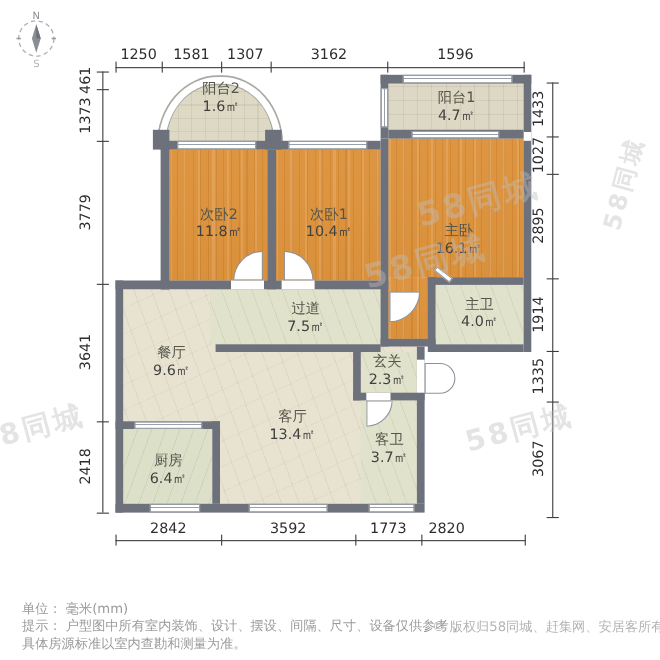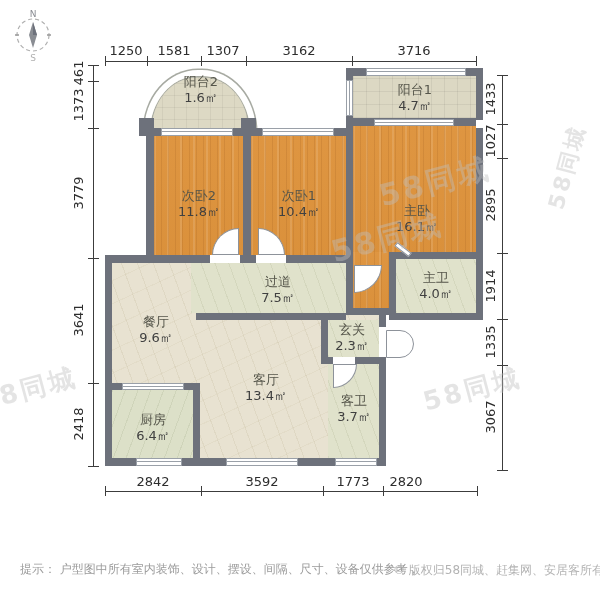--- a/index.html
+++ b/index.html
@@ -181,21 +181,21 @@
   <div class="tick" style="left:105px;top:56px;width:1px;height:10px;"></div>
   <div class="tick" style="left:147px;top:56px;width:1px;height:10px;"></div>
   <div class="tick" style="left:201px;top:56px;width:1px;height:10px;"></div>
   <div class="tick" style="left:246px;top:56px;width:1px;height:10px;"></div>
   <div class="tick" style="left:352px;top:56px;width:1px;height:10px;"></div>
   <div class="tick" style="left:476px;top:56px;width:1px;height:10px;"></div>
   <span class="dim" style="left:126px;top:50px;">1250</span>
   <span class="dim" style="left:174px;top:50px;">1581</span>
   <span class="dim" style="left:223px;top:50px;">1307</span>
   <span class="dim" style="left:299px;top:50px;">3162</span>
-  <span class="dim" style="left:414px;top:50px;">3716</span>
+  <span class="dim" style="left:414px;top:50px;">1596</span>
 
   <div class="dimline" style="left:93px;top:65px;width:1px;height:401px;"></div>
   <div class="tick" style="left:88px;top:65px;width:11px;height:1px;"></div>
   <div class="tick" style="left:88px;top:81px;width:11px;height:1px;"></div>
   <div class="tick" style="left:88px;top:128px;width:11px;height:1px;"></div>
   <div class="tick" style="left:88px;top:258px;width:11px;height:1px;"></div>
   <div class="tick" style="left:88px;top:383px;width:11px;height:1px;"></div>
   <div class="tick" style="left:88px;top:466px;width:11px;height:1px;"></div>
   <span class="dim v" style="left:78px;top:73px;">461</span>
   <span class="dim v" style="left:78px;top:105px;">1373</span>
@@ -228,16 +228,18 @@
   <span class="dim" style="left:262px;top:481px;">3592</span>
   <span class="dim" style="left:353px;top:481px;">1773</span>
   <span class="dim" style="left:406px;top:481px;">2820</span>
 
   <div class="wm" style="left:378px;top:162px;">58同城</div>
   <div class="wm" style="left:330px;top:218px;">58同城</div>
   <div class="wm" style="left:422px;top:372px;font-size:26px;">58同城</div>
   <div class="wm" style="left:-22px;top:372px;font-size:26px;">58同城</div>
   <div class="wm" style="left:524px;top:152px;font-size:22px;transform:rotate(-75deg);">58同城</div>
 
+  <div class="note" style="left:20px;top:545px;">单位： 毫米(mm)</div>
   <div class="note" style="left:20px;top:561px;">提示： 户型图中所有室内装饰、设计、摆设、间隔、尺寸、设备仅供参考，</div>
+  <div class="note" style="left:20px;top:577px;">具体房源标准以室内查勘和测量为准。</div>
   <div class="copyright" style="left:393px;top:562px;">© 版权归58同城、赶集网、安居客所有</div>
 
 </div>
 
 </body></html>

